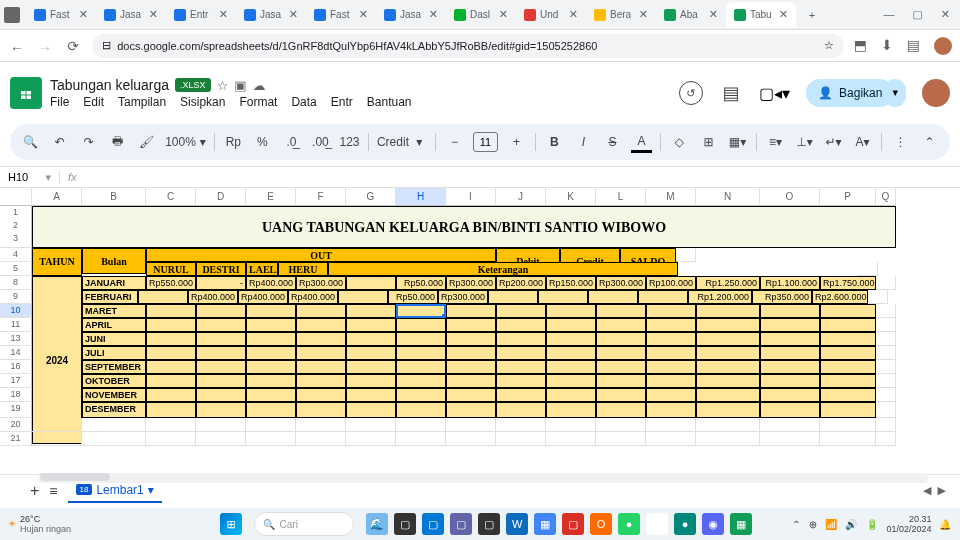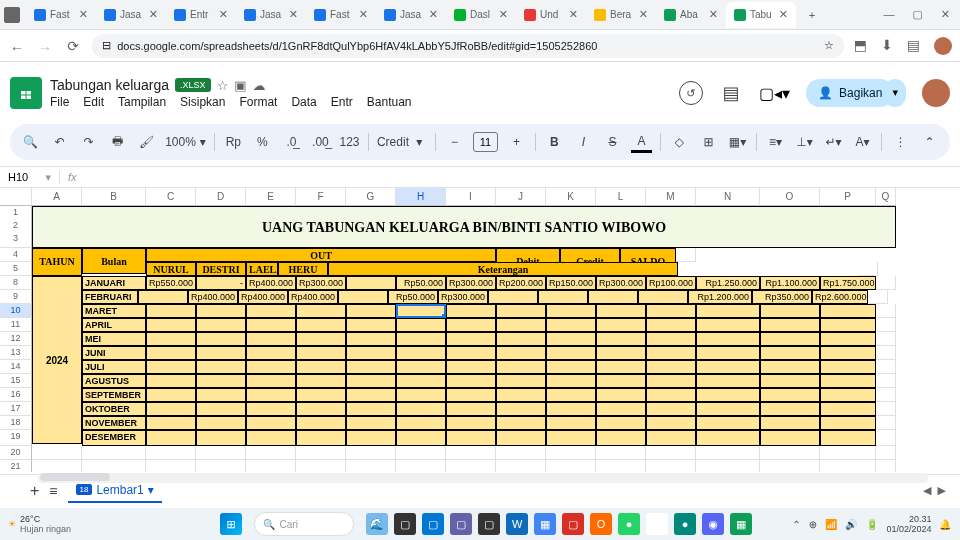--- a/index.html
+++ b/index.html
@@ -379,40 +379,20 @@
         <div class="cell data-cell right " style="width:50px"></div>
         <div class="cell data-cell right " style="width:50px"></div>
         <div class="cell data-cell right " style="width:50px"></div>
         <div class="cell data-cell right " style="width:50px"></div>
         <div class="cell data-cell right " style="width:64px"></div>
         <div class="cell data-cell right " style="width:60px"></div>
         <div class="cell data-cell right " style="width:56px"></div>
         <div class="cell " style="width:20px;"></div>
       </div>
       <div class="row" style="height:14px">
-        <div class="row-h">12</div>
-        <div style="width:50px"></div>
-        <div class="cell data-cell bold" style="width:64px">MEI</div>
-        <div class="cell data-cell right " style="width:50px"></div>
-        <div class="cell data-cell right " style="width:50px"></div>
-        <div class="cell data-cell right " style="width:50px"></div>
-        <div class="cell data-cell right " style="width:50px"></div>
-        <div class="cell data-cell  " style="width:50px"></div>
-        <div class="cell data-cell right " style="width:50px"></div>
-        <div class="cell data-cell right " style="width:50px"></div>
-        <div class="cell data-cell right " style="width:50px"></div>
-        <div class="cell data-cell right " style="width:50px"></div>
-        <div class="cell data-cell right " style="width:50px"></div>
-        <div class="cell data-cell right " style="width:50px"></div>
-        <div class="cell data-cell right " style="width:64px"></div>
-        <div class="cell data-cell right " style="width:60px"></div>
-        <div class="cell data-cell right " style="width:56px"></div>
-        <div class="cell " style="width:20px;"></div>
-      </div>
-      <div class="row" style="height:14px">
         <div class="row-h">13</div>
         <div style="width:50px"></div>
         <div class="cell data-cell bold" style="width:64px">JUNI</div>
         <div class="cell data-cell right " style="width:50px"></div>
         <div class="cell data-cell right " style="width:50px"></div>
         <div class="cell data-cell right " style="width:50px"></div>
         <div class="cell data-cell right " style="width:50px"></div>
         <div class="cell data-cell  " style="width:50px"></div>
         <div class="cell data-cell right " style="width:50px"></div>
         <div class="cell data-cell right " style="width:50px"></div>
@@ -422,40 +402,20 @@
         <div class="cell data-cell right " style="width:50px"></div>
         <div class="cell data-cell right " style="width:64px"></div>
         <div class="cell data-cell right " style="width:60px"></div>
         <div class="cell data-cell right " style="width:56px"></div>
         <div class="cell " style="width:20px;"></div>
       </div>
       <div class="row" style="height:14px">
         <div class="row-h">14</div>
         <div style="width:50px"></div>
         <div class="cell data-cell bold" style="width:64px">JULI</div>
-        <div class="cell data-cell right " style="width:50px"></div>
-        <div class="cell data-cell right " style="width:50px"></div>
-        <div class="cell data-cell right " style="width:50px"></div>
-        <div class="cell data-cell right " style="width:50px"></div>
-        <div class="cell data-cell  " style="width:50px"></div>
-        <div class="cell data-cell right " style="width:50px"></div>
-        <div class="cell data-cell right " style="width:50px"></div>
-        <div class="cell data-cell right " style="width:50px"></div>
-        <div class="cell data-cell right " style="width:50px"></div>
-        <div class="cell data-cell right " style="width:50px"></div>
-        <div class="cell data-cell right " style="width:50px"></div>
-        <div class="cell data-cell right " style="width:64px"></div>
-        <div class="cell data-cell right " style="width:60px"></div>
-        <div class="cell data-cell right " style="width:56px"></div>
-        <div class="cell " style="width:20px;"></div>
-      </div>
-      <div class="row" style="height:14px">
-        <div class="row-h">15</div>
-        <div style="width:50px"></div>
-        <div class="cell data-cell bold" style="width:64px">AGUSTUS</div>
         <div class="cell data-cell right " style="width:50px"></div>
         <div class="cell data-cell right " style="width:50px"></div>
         <div class="cell data-cell right " style="width:50px"></div>
         <div class="cell data-cell right " style="width:50px"></div>
         <div class="cell data-cell  " style="width:50px"></div>
         <div class="cell data-cell right " style="width:50px"></div>
         <div class="cell data-cell right " style="width:50px"></div>
         <div class="cell data-cell right " style="width:50px"></div>
         <div class="cell data-cell right " style="width:50px"></div>
         <div class="cell data-cell right " style="width:50px"></div>

